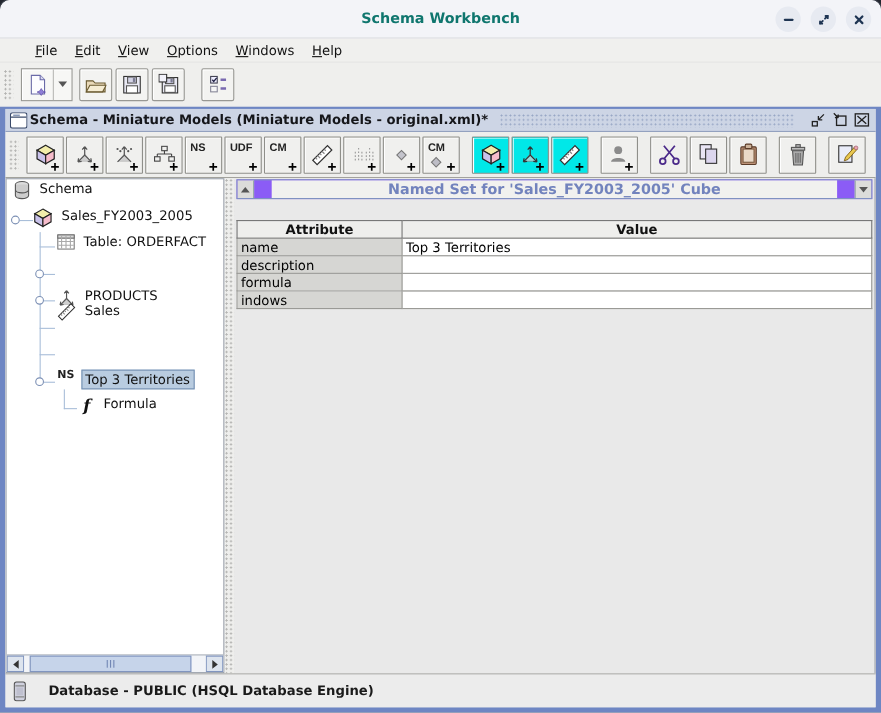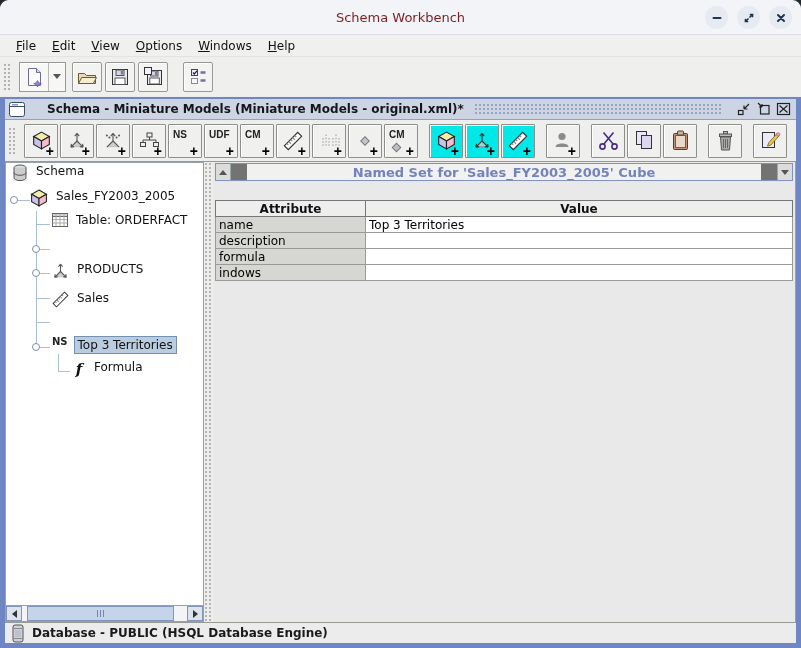--- a/index.html
+++ b/index.html
@@ -2,27 +2,27 @@
 <html><head>
 <meta charset="utf-8">
 <style>
   html,body{margin:0;padding:0;background:#22262e;}
   *{box-sizing:border-box;}
   .window{position:relative;width:801px;height:648px;font-family:"DejaVu Sans",sans-serif;
     background:#ececec;border-radius:9px 9px 0 0;overflow:hidden;outline:1px solid #3a3f4a;}
   
   .titlebar{height:35px;background:#f3f4f8;border-bottom:1px solid #dddee2;
     display:flex;align-items:center;justify-content:center;position:relative;}
-  .titlebar .title{font-weight:normal;font-size:13px;color:#7f1d1d;}
+  .titlebar .title{font-weight:bold;font-size:13px;color:#0f766e;}
   .win-controls{position:absolute;right:9px;top:6px;display:flex;gap:9px;}
   .win-btn{width:23px;height:23px;border-radius:50%;background:#e7eaf1;border:none;
     display:flex;align-items:center;justify-content:center;padding:0;cursor:default;}
   
   .menubar{height:22px;background:#f0f0ee;display:flex;align-items:center;
-    padding-left:8px;font-size:12px;color:#111;border-bottom:1px solid #e3e3e0;}
+    padding-left:24px;font-size:12px;color:#111;border-bottom:1px solid #e3e3e0;}
   .menu-item{padding:2px 8px;white-space:nowrap;}
   .menu-item .mn{text-decoration:underline;}
   
   .toolbar-main{height:39px;background:#efefed;display:flex;align-items:center;padding-left:3px;}
   .grip{width:9px;height:28px;margin-right:7px;
     background-image:radial-gradient(#b3b3b1 28%,transparent 32%);background-size:4px 4px;}
   .tb-btn{width:30px;height:30px;background:#f3f3f1;border:1px solid #989894;border-radius:2px;
     box-shadow:inset 1px 1px 0 #ffffff;display:flex;align-items:center;justify-content:center;
     margin-right:3px;padding:0;}
   .tb-combo{display:flex;height:30px;border:1px solid #989894;background:#f7f7f5;
@@ -30,21 +30,21 @@
   .tb-combo .ic{width:28px;display:flex;align-items:center;justify-content:center;}
   .tb-combo .arrow{width:17px;border-left:1px solid #b9b9b6;display:flex;align-items:center;justify-content:center;}
   .caret-down{width:0;height:0;border-left:4px solid transparent;border-right:4px solid transparent;border-top:5px solid #555;}
   .tb-gap{width:12px;}
   
   .frame{position:absolute;left:0;right:0;top:97px;bottom:0;
     border:5px solid #6e86c3;border-top:2px solid #6e86c3;background:#e9e9e9;
     display:flex;flex-direction:column;}
   .frame-titlebar{height:21px;background:#cdd5e5;border-bottom:1px solid #93a1bf;
     display:flex;align-items:center;padding:0 4px;}
-  .frame-title{font-weight:bold;font-size:12px;color:#15161a;margin-left:22px;white-space:nowrap;}
+  .frame-title{font-weight:bold;font-size:12px;color:#15161a;margin-left:2px;white-space:nowrap;}
   .frame-texture{flex:1;height:13px;margin:0 10px;
     background-image:radial-gradient(#96a5c4 26%,transparent 32%);background-size:4px 4px;}
   .frame-btn{width:17px;height:16px;background:#cdd5e5;border:none;padding:0;margin-left:3px;
     display:flex;align-items:center;justify-content:center;}
   
   .frame-toolbar{height:42px;background:#eeeeec;border-bottom:1px solid #999994;
     display:flex;align-items:center;padding-left:3px;}
   .fbtn{width:34px;height:34px;background:#f0f0ee;border:1px solid #8f8f8a;border-radius:1px;
     box-shadow:inset 1px 1px 0 #fff;margin-right:2px;position:relative;padding:0;
     display:flex;align-items:center;justify-content:center;}
@@ -70,35 +70,35 @@
   .sb-btn{width:16px;height:15px;background:#dde4ee;border:1px solid #8195bf;padding:0;
     display:flex;align-items:center;justify-content:center;}
   .sb-track{flex:1;position:relative;background:#f2f4f8;}
   .sb-thumb{position:absolute;left:5px;top:0;width:147px;height:15px;background:#c6d4ea;border:1px solid #8195bf;
     display:flex;align-items:center;justify-content:center;gap:2px;}
   .sb-thumb i{display:block;width:1px;height:7px;background:#7287b5;}
   .tri-left{width:0;height:0;border-top:4px solid transparent;border-bottom:4px solid transparent;border-right:5px solid #333;}
   .tri-right{width:0;height:0;border-top:4px solid transparent;border-bottom:4px solid transparent;border-left:5px solid #333;}
   
   .editor{flex:1;background:#e9e9e9;padding:1px 2px 0 2px;border-right:1px solid #9aa0aa;min-width:0;}
-  .editor-header{height:18px;border:1px solid #8091c2;background:#737373;display:flex;gap:16px;}
+  .editor-header{height:18px;border:1px solid #8091c2;background:#8b5cf6;display:flex;gap:16px;}
   .eh-btn{width:15px;background:#dcdcda;border:none;border-right:1px solid #9aa;padding:0;
     display:flex;align-items:center;justify-content:center;}
   .eh-btn.right{border-right:none;border-left:1px solid #9aa;}
   .eh-title{flex:1;background:#f1f1ef;display:flex;align-items:center;justify-content:center;
     font-weight:bold;font-size:13px;color:#7283bd;}
   .tri-up{width:0;height:0;border-left:4px solid transparent;border-right:4px solid transparent;border-bottom:5px solid #555;}
   .attr-table{width:100%;border-collapse:collapse;table-layout:fixed;font-size:12px;margin-top:19px;}
   .attr-table th{background:#eeeeec;font-weight:bold;color:#111;border:1px solid #777;height:16px;padding:0;}
   .attr-table td{height:16px;padding:0 3px;border:1px solid #9a9a96;overflow:hidden;white-space:nowrap;}
   .attr-table td.attr{background:#d6d6d3;}
   .attr-table td.val{background:#ffffff;}
   
-  .statusbar{height:21px;background:#ececec;border-top:1px solid #999994;
-    display:flex;align-items:center;padding-left:7px;gap:8px;}
+  .statusbar{height:31px;background:#ececec;border-top:1px solid #999994;
+    display:flex;align-items:center;padding-left:7px;gap:20px;}
   .status-text{font-weight:bold;font-size:12px;color:#1a1a1a;}
 </style>
 </head>
 <body>
 
 <div class="window">
 
   <div class="titlebar">
     <span class="title">Schema Workbench</span>
     <div class="win-controls">
@@ -453,21 +453,21 @@
         <div class="trow" style="top:99px">
           <svg width="17" height="18" viewBox="0 0 16 17" style="margin-left:46px">
             <polygon points="8,8 3,14 13,14" fill="#cfcfcf" stroke="#b0b0b0" stroke-width="0.5"></polygon>
             <g stroke="#555" fill="none">
                 <path d="M8 9V2M8 2l-2 2.5M8 2l2 2.5M8 9L2.5 14.5M2.5 14.5l3-.5M2.5 14.5l.5-3M8 9l5.5 5.5M13.5 14.5l-3-.5M13.5 14.5l-.5-3"></path>
               </g>
           </svg>
           <span class="tlabel">PRODUCTS</span>
         </div>
 
-        <div class="trow" style="top:128px">
+        <div class="trow" style="top:112px">
           <svg width="17" height="17" viewBox="0 0 18 18" style="margin-left:46px">
             <g transform="rotate(-45 9 9)">
                 <rect x="0.5" y="6.5" width="17" height="5" fill="#fff" stroke="#333"></rect>
             <g stroke="#888">
                   <path d="M3.5 6.5v2M6 6.5v3M8.5 6.5v2M11 6.5v3M13.5 6.5v2"></path>
                 </g>
               </g>
           </svg>
           <span class="tlabel">Sales</span>
         </div>

